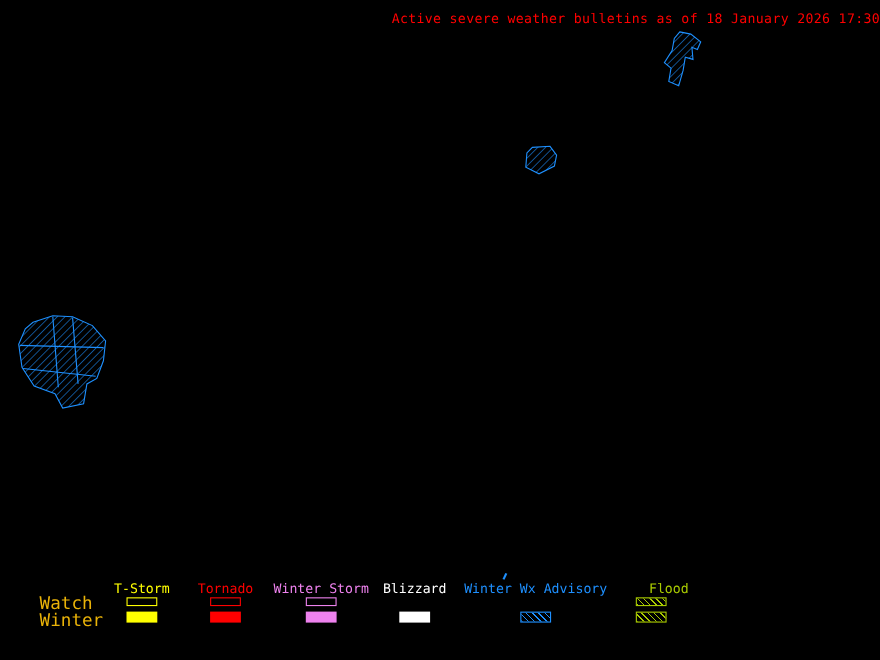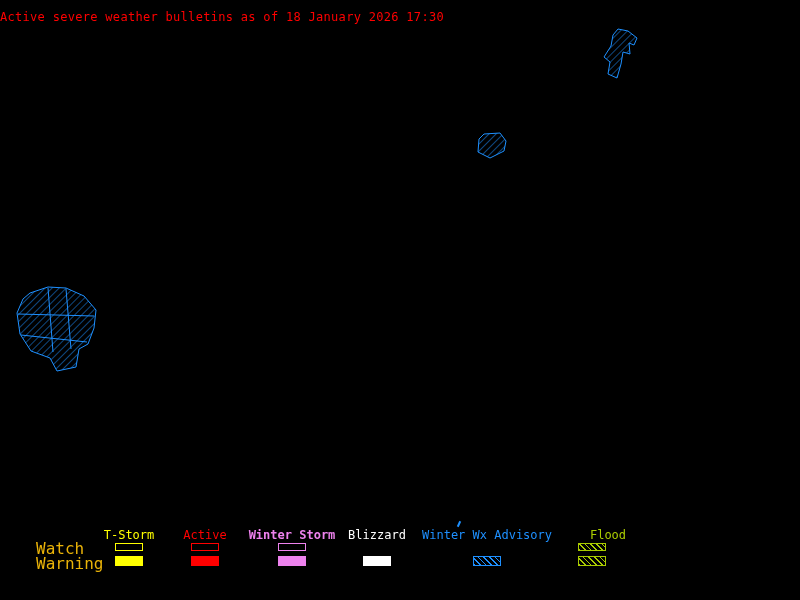--- a/index.html
+++ b/index.html
@@ -4,21 +4,21 @@
 <style>
   * { margin: 0; padding: 0; box-sizing: border-box; }
   html, body { background: #000; }
   body { width: 800px; height: 600px; overflow: hidden; }
   .screen {
     position: relative; width: 800px; height: 600px; background: #000;
     font-family: "DejaVu Sans Mono", "Liberation Mono", monospace;
   }
   .title {
     position: absolute; top: 10px; left: 0; width: 100%;
-    text-align: left; color: #FF0000; font-size: 12px; letter-spacing: 0.3px;
+    text-align: right; color: #FF0000; font-size: 12px; letter-spacing: 0.3px;
     white-space: pre;
   }
   #map-layer { position: absolute; top: 0; left: 0; }
   .inner-line { fill: none; stroke: #1E90FF; stroke-width: 1; }
   .tick-artifact {
     position: absolute; left: 458px; top: 521px; width: 2px; height: 6px;
     background: #1E90FF; transform: rotate(25deg);
   }
   .legend-row-label {
     position: absolute; left: 36px; color: #eab308; font-size: 16px; white-space: pre;
@@ -59,35 +59,35 @@
         <polyline points="48,288 53,352" class="inner-line"></polyline>
         <polyline points="66,289 71,349" class="inner-line"></polyline>
         <polyline points="18,314 94,316" class="inner-line"></polyline>
         <polyline points="21,335 87,342" class="inner-line"></polyline>
       </g>
   </svg>
 
   <div class="tick-artifact"></div>
 
   <div class="legend-row-label" id="watch-row-label">Watch</div>
-  <div class="legend-row-label" id="warning-row-label">Warning</div>
+  <div class="legend-row-label" id="warning-row-label">Winter</div>
 
   <div id="legend-cols">
       <div class="legend-col" style="left: 129px;">
         <div class="legend-label" style="color: rgb(255, 255, 0);">T-Storm</div>
         <div class="swatch watch" style="border: 1px solid rgb(255, 255, 0);"></div>
         <div class="swatch warning" style="background: rgb(255, 255, 0);"></div>
       </div>
       <div class="legend-col" style="left: 205px;">
-        <div class="legend-label" style="color: rgb(255, 0, 0);">Active</div>
+        <div class="legend-label" style="color: rgb(255, 0, 0);">Tornado</div>
         <div class="swatch watch" style="border: 1px solid rgb(255, 0, 0);"></div>
         <div class="swatch warning" style="background: rgb(255, 0, 0);"></div>
       </div>
       <div class="legend-col" style="left: 292px;">
-        <div class="legend-label" style="color: rgb(238, 130, 238); font-weight: bold;">Winter Storm</div>
+        <div class="legend-label" style="color: rgb(238, 130, 238);">Winter Storm</div>
         <div class="swatch watch" style="border: 1px solid rgb(238, 130, 238);"></div>
         <div class="swatch warning" style="background: rgb(238, 130, 238);"></div>
       </div>
       <div class="legend-col" style="left: 377px;">
         <div class="legend-label" style="color: rgb(255, 255, 255); text-align: center;">Blizzard</div>
         <div class="swatch warning" style="background: rgb(255, 255, 255);"></div>
       </div>
       <div class="legend-col" style="left: 487px;">
         <div class="legend-label" style="color: rgb(30, 144, 255); text-align: right;">Winter Wx Advisory</div>
         <div class="swatch warning" style="border: 1px solid rgb(30, 144, 255); background: repeating-linear-gradient(45deg, rgb(30, 144, 255) 0px, rgb(30, 144, 255) 1px, transparent 1px, transparent 4px);"></div>

